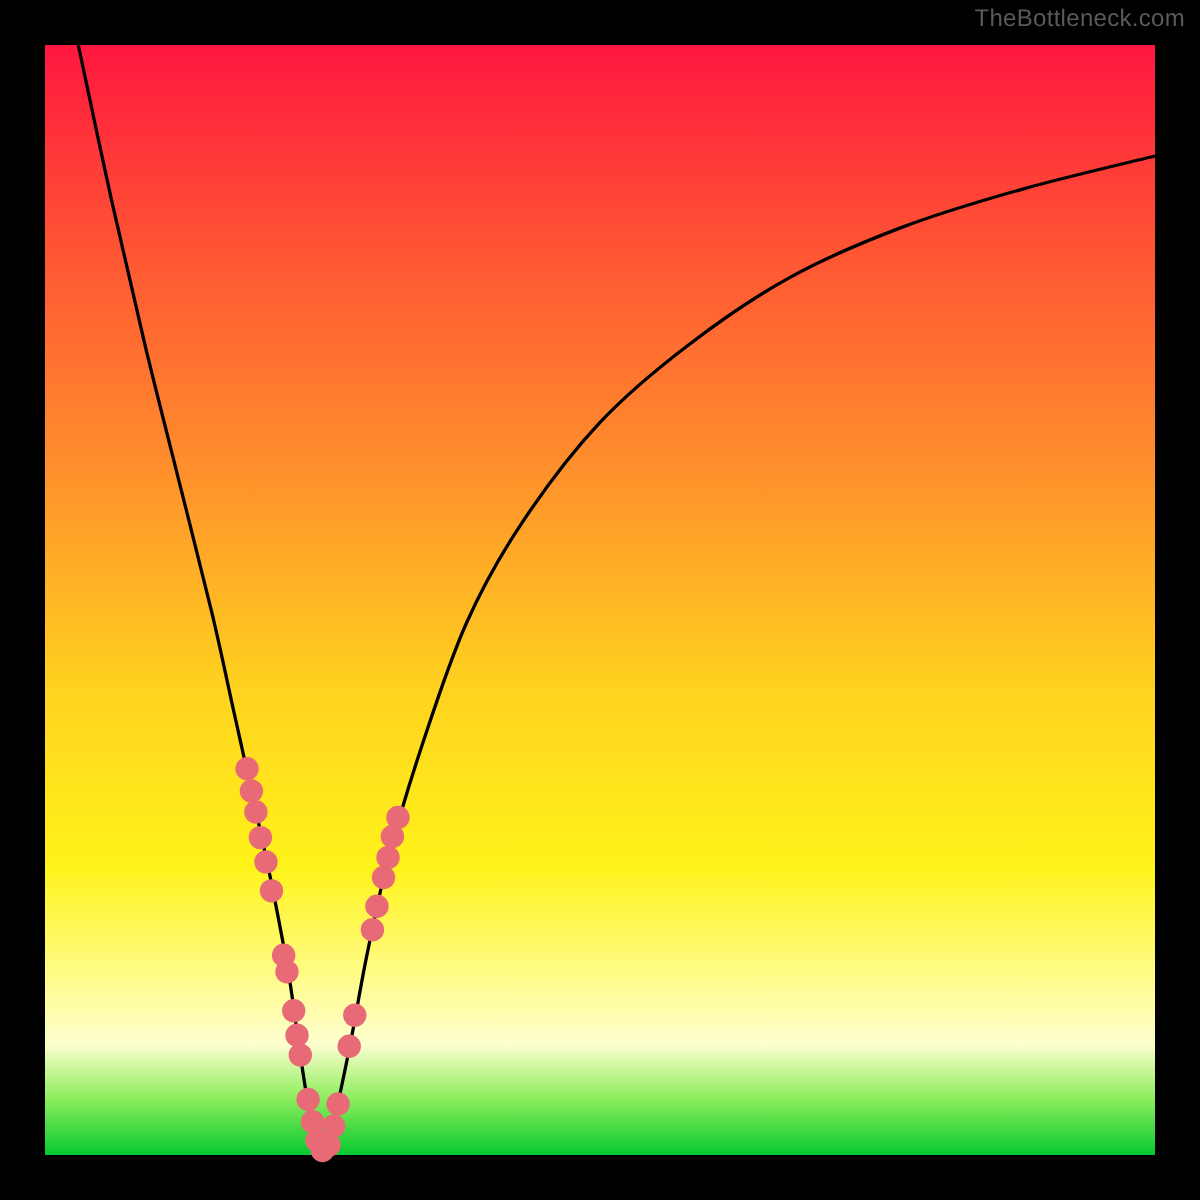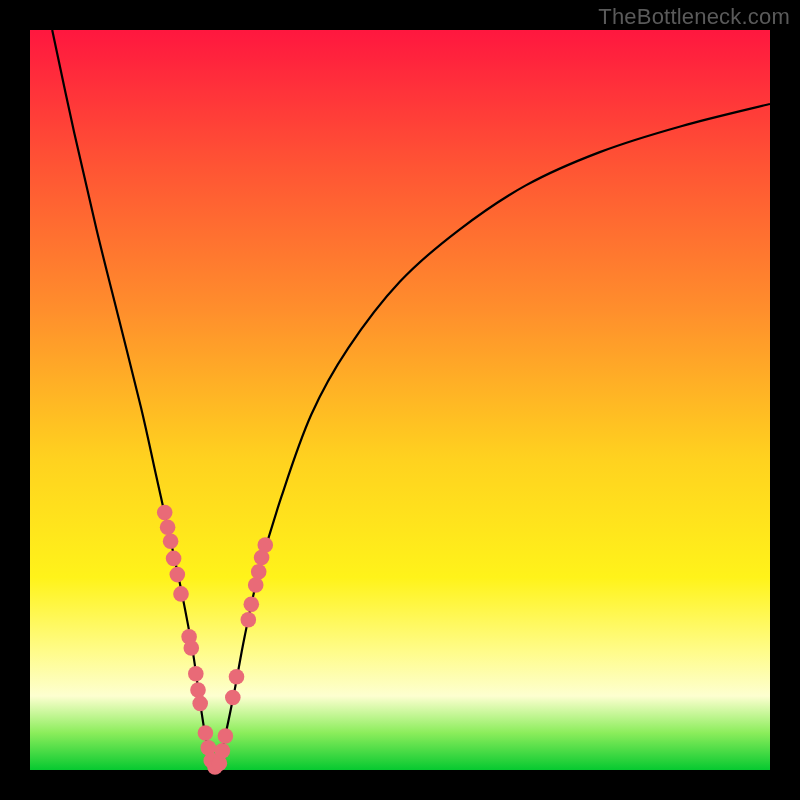--- a/index.html
+++ b/index.html
@@ -37,21 +37,21 @@
       #fdffd0 90%,
       #8bed5b 95%,
       #06c930 100%
     );
   }
   .attribution {
     position: absolute;
     top: 4px;
     right: 10px;
     color: #5a5a5a;
-    font-size: 22px;
+    font-size: 16px;
     font-weight: 500;
     letter-spacing: 0.2px;
     user-select: none;
   }
   svg.curve {
     position: absolute;
     left: 0;
     top: 0;
     width: 740px;
     height: 740px;

